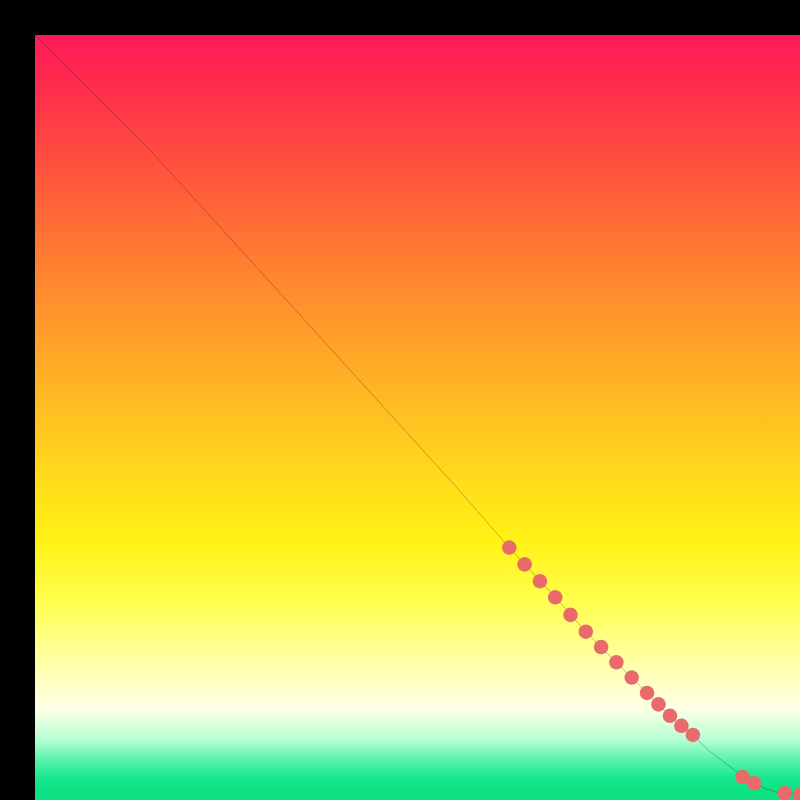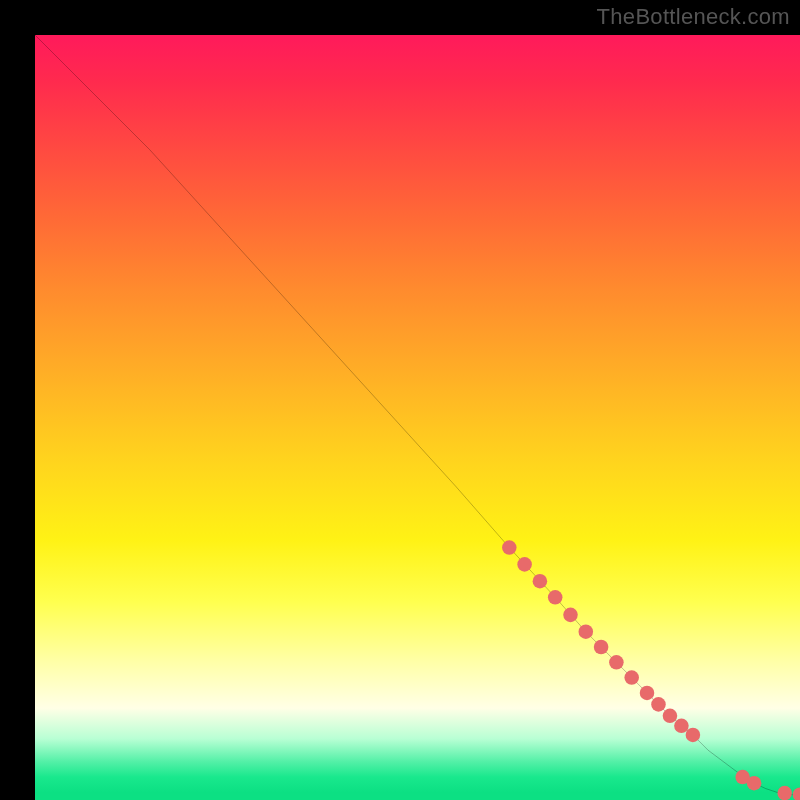--- a/index.html
+++ b/index.html
@@ -57,21 +57,20 @@
     left: 0;
     top: 0;
     width: 765px;
     height: 765px;
   }
 </style>
 </head>
 <body>
 
 <div class="frame">
-  <div class="watermark">TheBottleneck.com</div>
   <div class="plot">
     <svg class="overlay" viewBox="0 0 100 100" preserveAspectRatio="none">
       <g id="curve-group">
           <path d="M0.00 0.00 L4.00 4.00 L9.00 9.00 L15.00 15.00 L25.00 26.00 L35.00 37.00 L45.00 48.00 L55.00 59.00 L62.00 67.00 L68.00 73.50 L72.00 78.00 L76.00 82.00 L80.00 86.00 L83.00 89.00 L86.00 91.50 L88.00 93.50 L90.00 95.00 L92.00 96.50 L94.00 97.80 L95.50 98.50 L97.00 99.00 L98.50 99.30 L100.00 99.30" fill="none" stroke="#000000" stroke-width="0.25" vector-effect="non-scaling-stroke"></path>
         </g>
       <g id="marker-group">
           <circle cx="62.00" cy="67.00" r="0.95" fill="#e86a6a"></circle>
           <circle cx="64.00" cy="69.20" r="0.95" fill="#e86a6a"></circle>
           <circle cx="66.00" cy="71.40" r="0.95" fill="#e86a6a"></circle>
           <circle cx="68.00" cy="73.50" r="0.95" fill="#e86a6a"></circle>

